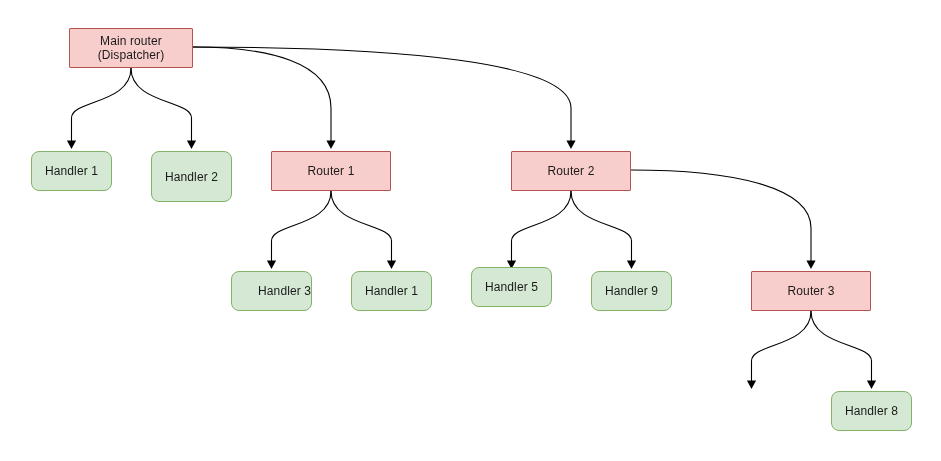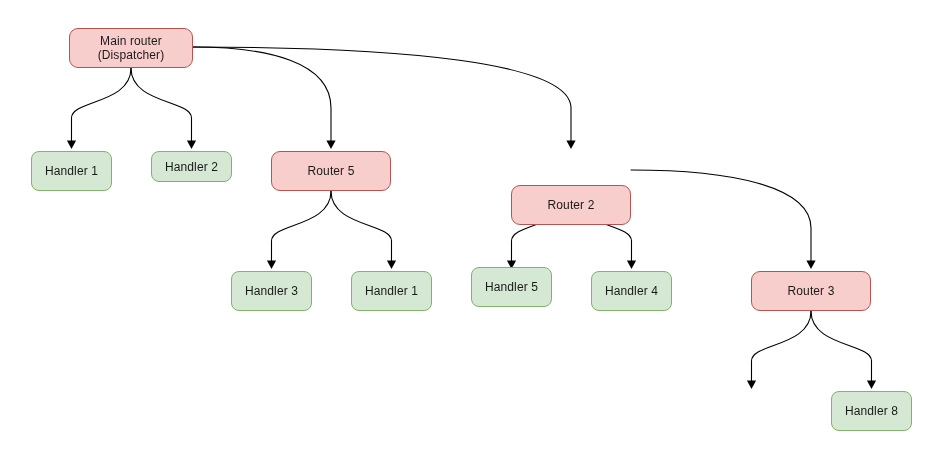--- a/index.html
+++ b/index.html
@@ -32,21 +32,21 @@
     justify-content: center;
     text-align: center;
     font-size: 12px;
     line-height: 14px;
     color: #1a1a1a;
     letter-spacing: 0.1px;
   }
   .node-router {
     background: #f8cecc;
     border: 1px solid #b85450;
-    border-radius: 9px;
+    border-radius: 1px;
   }
   .node-handler {
     background: #d5e8d4;
     border: 1px solid #82b366;
     border-radius: 8px;
   }
   .node-label {
     display: block;
     white-space: pre-line;
     pointer-events: none;
@@ -91,40 +91,40 @@
       <polygon points="746.9,380.5 756.1,380.5 751.5,389" class="edge-head" fill="#000000"></polygon>
       <polygon points="866.9,380.5 876.1,380.5 871.5,389" class="edge-head" fill="#000000"></polygon>
     </svg>
 <div class="node node-router" style="left: 69px; top: 28px; width: 124px; height: 40px;">
       <span class="node-label">Main router
 (Dispatcher)</span>
     </div>
     <div class="node node-handler" style="left: 31px; top: 151px; width: 81px; height: 40px;">
       <span class="node-label">Handler 1</span>
     </div>
-    <div class="node node-handler" style="left: 151px; top: 151px; width: 81px; height: 31px; justify-content: center;">
+    <div class="node node-handler" style="left: 151px; top: 151px; width: 81px; height: 51px; justify-content: center;">
       <span class="node-label">Handler 2</span>
     </div>
     <div class="node node-router" style="left: 271px; top: 151px; width: 120px; height: 40px;">
-      <span class="node-label">Router 5</span>
+      <span class="node-label">Router 1</span>
     </div>
-    <div class="node node-router" style="left: 511px; top: 151px; width: 120px; height: 40px; margin-top: 34px;">
+    <div class="node node-router" style="left: 511px; top: 151px; width: 120px; height: 40px;">
       <span class="node-label">Router 2</span>
     </div>
-    <div class="node node-handler" style="left: 231px; top: 271px; width: 81px; height: 40px;">
+    <div class="node node-handler" style="left: 231px; top: 271px; width: 81px; height: 40px; justify-content: flex-end;">
       <span class="node-label">Handler 3</span>
     </div>
     <div class="node node-handler" style="left: 351px; top: 271px; width: 81px; height: 40px;">
       <span class="node-label">Handler 1</span>
     </div>
     <div class="node node-handler" style="left: 471px; top: 267px; width: 81px; height: 40px;">
       <span class="node-label">Handler 5</span>
     </div>
     <div class="node node-handler" style="left: 591px; top: 271px; width: 81px; height: 40px;">
-      <span class="node-label">Handler 4</span>
+      <span class="node-label">Handler 9</span>
     </div>
     <div class="node node-router" style="left: 751px; top: 271px; width: 120px; height: 40px;">
       <span class="node-label">Router 3</span>
     </div>
     <div class="node node-handler" style="left: 831px; top: 391px; width: 81px; height: 40px; text-align: center;">
       <span class="node-label">Handler 8</span>
     </div>
   </div>
 
 </body></html>

